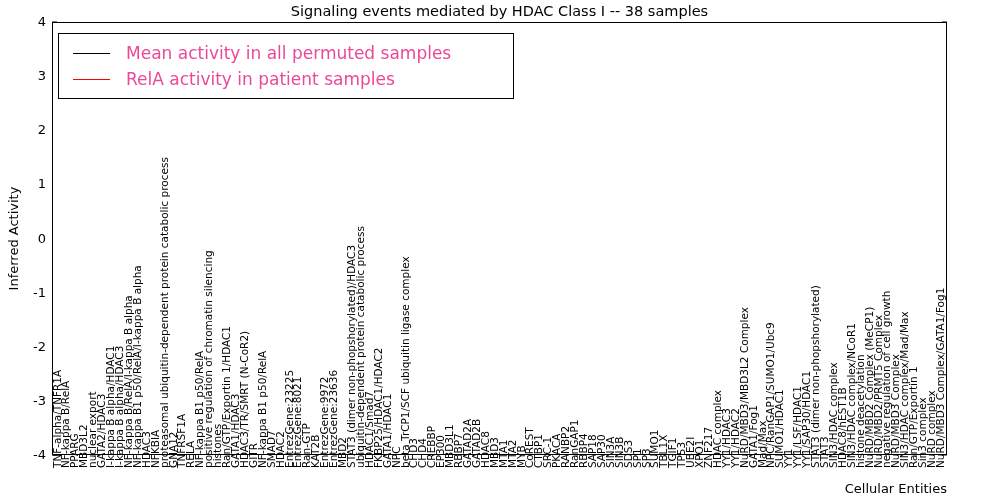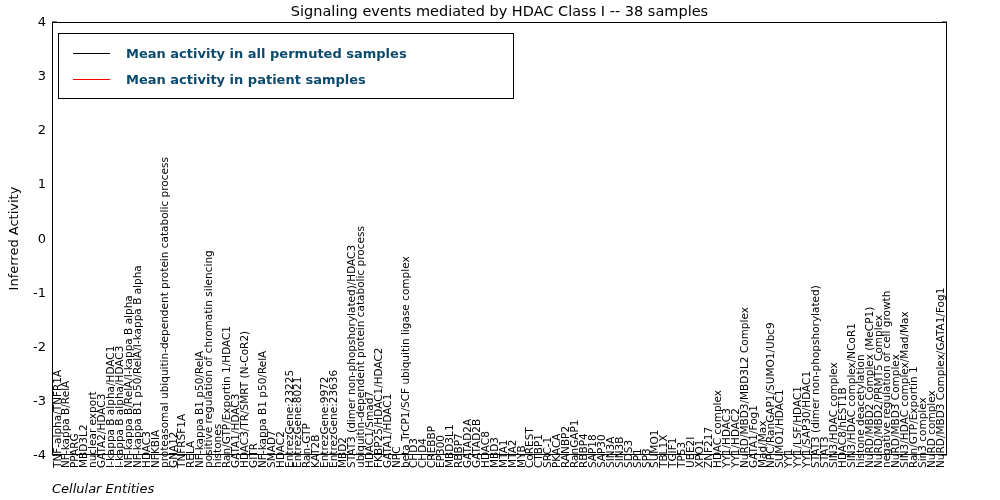--- a/index.html
+++ b/index.html
@@ -7,29 +7,29 @@
           font-family:"DejaVu Sans","Liberation Sans",sans-serif;overflow:hidden;}
   #title{position:absolute;left:52px;top:3px;width:895px;text-align:center;
          font-size:14.5px;color:#000;}
   #plot-box{position:absolute;left:52px;top:22px;width:895px;height:433px;
             border:1px solid #000;box-sizing:border-box;background:#fff;}
   #chart-svg{position:absolute;left:0;top:0;width:1000px;height:500px;}
   .ytick-label{position:absolute;width:34px;text-align:right;font-size:13px;color:#000;}
   .xtick-label{position:absolute;bottom:32px;white-space:nowrap;font-size:10.5px;
                line-height:11px;color:#000;transform:rotate(-90deg);
                transform-origin:0 100%;}
-  #xlabel{position:absolute;left:52px;top:481px;width:895px;text-align:left;
-          font-size:13px;color:#000;font-style:italic;}
+  #xlabel{position:absolute;left:52px;top:481px;width:895px;text-align:right;
+          font-size:13px;color:#000;}
   #ylabel{position:absolute;left:-52px;top:231px;width:130px;text-align:center;
           font-size:13px;color:#000;transform:rotate(-90deg);}
   #legend{position:absolute;left:58px;top:33px;width:456px;border:1px solid #000;
           background:#fff;padding:6px 0 6px 14px;box-sizing:border-box;}
   .legend-row{display:flex;align-items:center;height:26px;}
   .legend-line{width:37px;height:0;border-top:1.4px solid #000;margin-right:16px;flex:0 0 auto;}
-  .legend-text{font-size:13px;color:#0c4a6e;white-space:nowrap;font-weight:bold;}
+  .legend-text{font-size:17px;color:#ec4899;white-space:nowrap;}
 </style>
 </head>
 <body>
 
 <div id="figure">
   <div id="title">Signaling events mediated by HDAC Class I -- 38 samples</div>
 
   <svg id="chart-svg" xmlns="http://www.w3.org/2000/svg">
       <defs>
         <clipPath id="plotclip">
@@ -201,16 +201,16 @@
   <div id="xlabel">Cellular Entities</div>
   <div id="ylabel">Inferred Activity</div>
 
   <div id="legend">
     <div class="legend-row">
       <span class="legend-line" style="border-top-color:#000000"></span>
       <span class="legend-text">Mean activity in all permuted samples</span>
     </div>
     <div class="legend-row">
       <span class="legend-line" style="border-top-color:#ff0000"></span>
-      <span class="legend-text">Mean activity in patient samples</span>
+      <span class="legend-text">RelA activity in patient samples</span>
     </div>
   </div>
 </div>
 
 </body></html>

